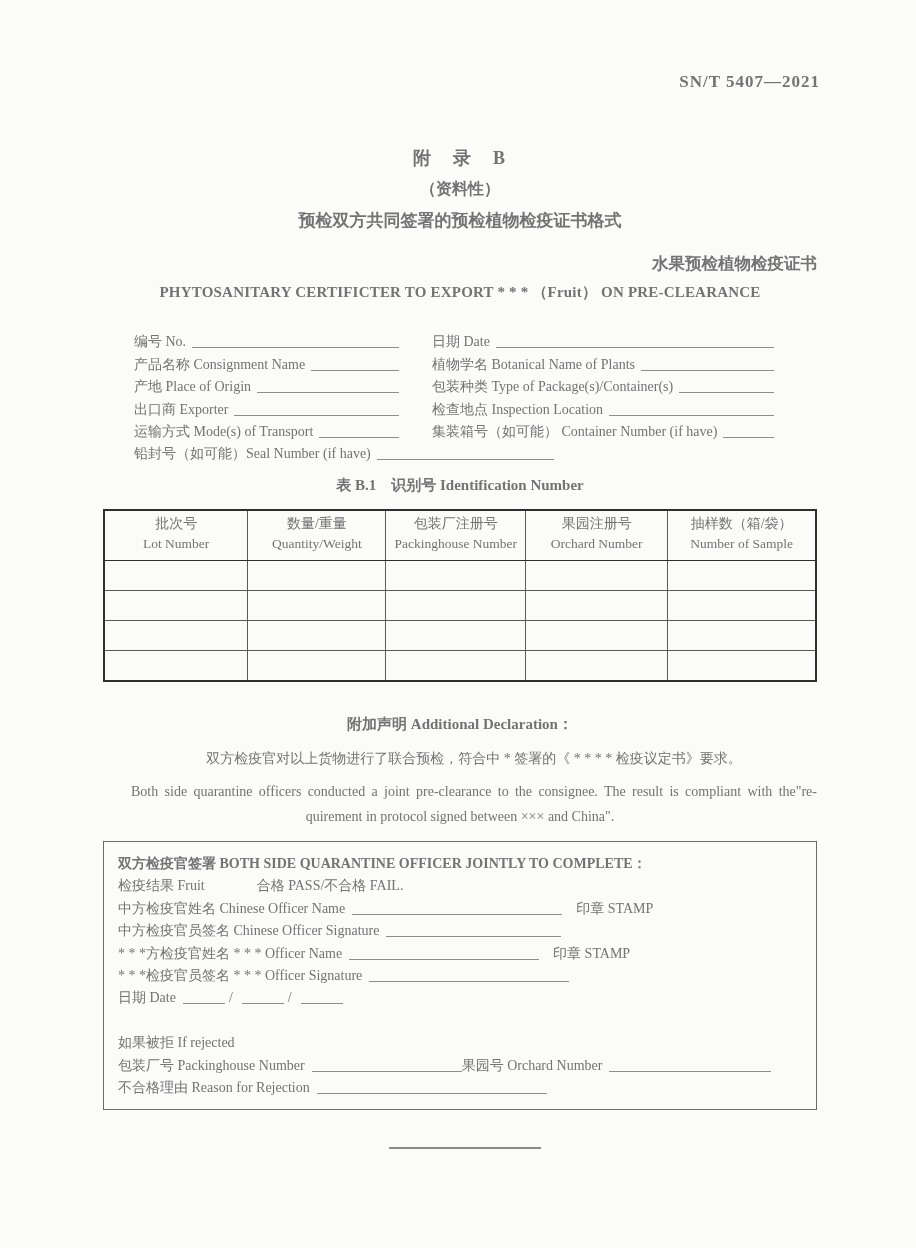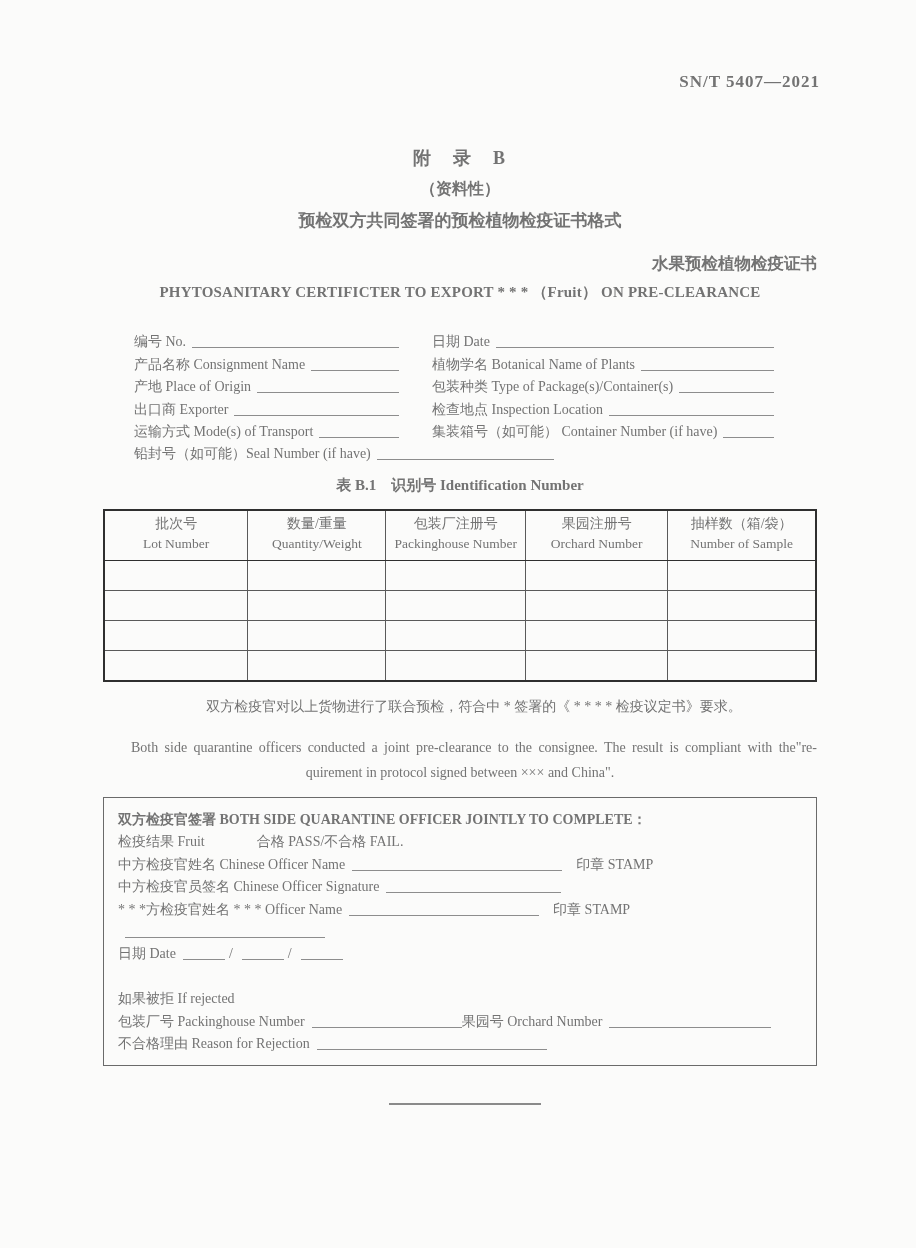--- a/index.html
+++ b/index.html
@@ -42,21 +42,21 @@
   table.idtable thead th{
     font-weight:normal;padding:2px 2px 5px 2px;line-height:1.5;
     border-bottom:1.6px solid #2f2f2f;text-align:center;vertical-align:middle;
   }
   table.idtable thead .en{font-size:13.5px;}
   table.idtable tbody td{height:27px;}
 
   .decl-heading{font-size:15px;font-weight:bold;margin-top:33px;}
   .para{font-size:14px;line-height:25px;margin-top:12px;text-align:center;}
   .para-zh{text-indent:28px;}
-  .para-en1{text-indent:28px;text-align:justify;text-align-last:justify;margin-top:16px;}
+  .para-en1{text-indent:28px;text-align:justify;text-align-last:justify;margin-top:8px;}
   .para-en2{margin-top:0;}
 
   .sign-box{
     margin-top:12px;border:1.6px solid #6a6a6a;background:transparent;
     padding:9px 14px 12px 14px;font-size:14px;
   }
   .bline{height:22.4px;display:flex;align-items:flex-end;}
   .bline .lbl{white-space:nowrap;line-height:19px;}
   .bline.bold .lbl{font-weight:bold;}
   .blank{display:inline-block;border-bottom:1px solid #8d8d8d;margin-left:7px;margin-bottom:3px;height:1px;}
@@ -197,20 +197,21 @@
         <tr>
             <td></td>
             <td></td>
             <td></td>
             <td></td>
             <td></td>
           </tr>
       </tbody>
     </table>
 
+    <div class="c decl-heading">附加声明 Additional Declaration：</div>
 
     <div class="para para-zh">双方检疫官对以上货物进行了联合预检，符合中 * 签署的《 * * * * 检疫议定书》要求。</div>
     <div class="para para-en1">Both side quarantine officers conducted a joint pre-clearance to the consignee. The result is compliant with the"re-</div>
     <div class="para para-en2">quirement in protocol signed between ××× and China".</div>
 
     <div class="sign-box">
       <div class="bline bold">
         <span class="lbl">双方检疫官签署 BOTH SIDE QUARANTINE OFFICER JOINTLY TO COMPLETE：</span>
       </div>
       <div class="bline">
@@ -225,20 +226,21 @@
       <div class="bline">
         <span class="lbl">中方检疫官员签名 Chinese Officer Signature</span>
         <span class="blank" style="width:175px"></span>
       </div>
       <div class="bline">
         <span class="lbl">* * *方检疫官姓名 * * * Officer Name</span>
         <span class="blank" style="width:190px"></span>
         <span class="stamp">印章 STAMP</span>
       </div>
       <div class="bline">
+        <span class="lbl">* * *检疫官员签名 * * * Officer Signature</span>
         <span class="blank" style="width:200px"></span>
       </div>
       <div class="bline">
         <span class="lbl">日期 Date</span>
         <span class="blank" style="width:42px"></span>
         <span class="slash">/</span>
         <span class="blank" style="width:42px"></span>
         <span class="slash">/</span>
         <span class="blank" style="width:42px"></span>
       </div>

